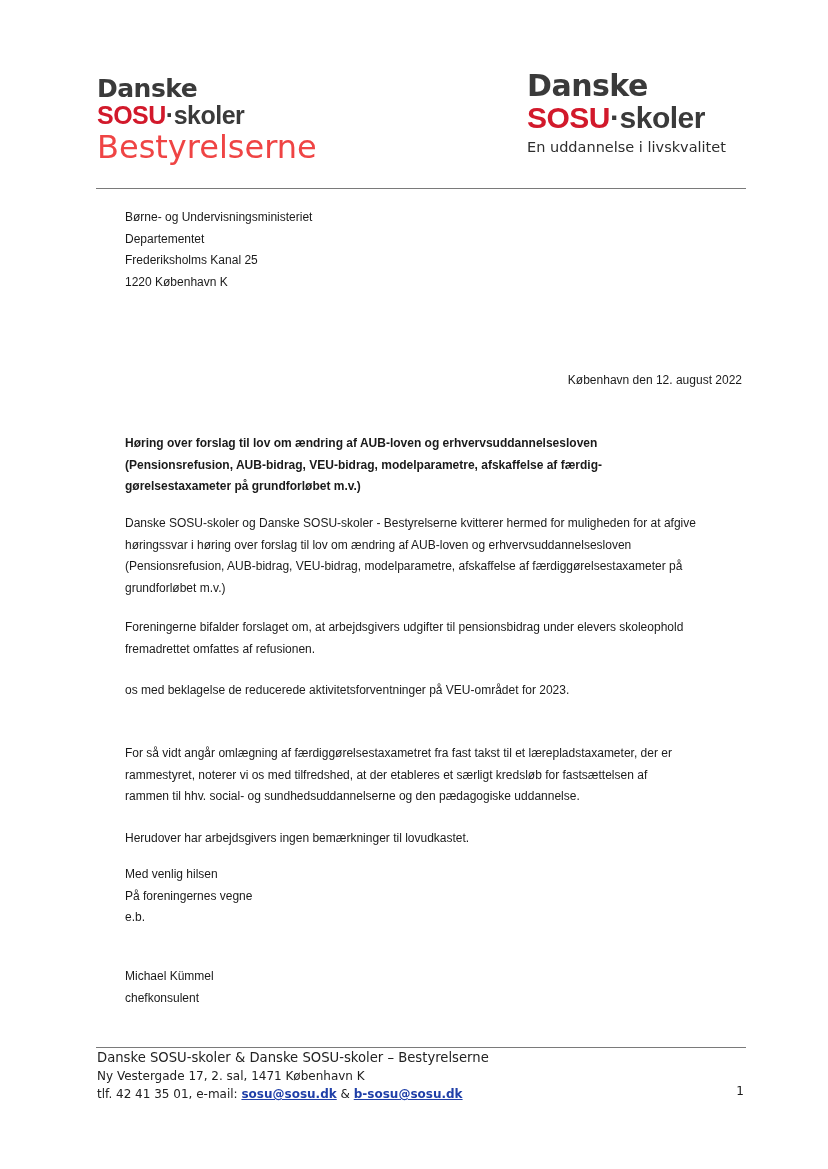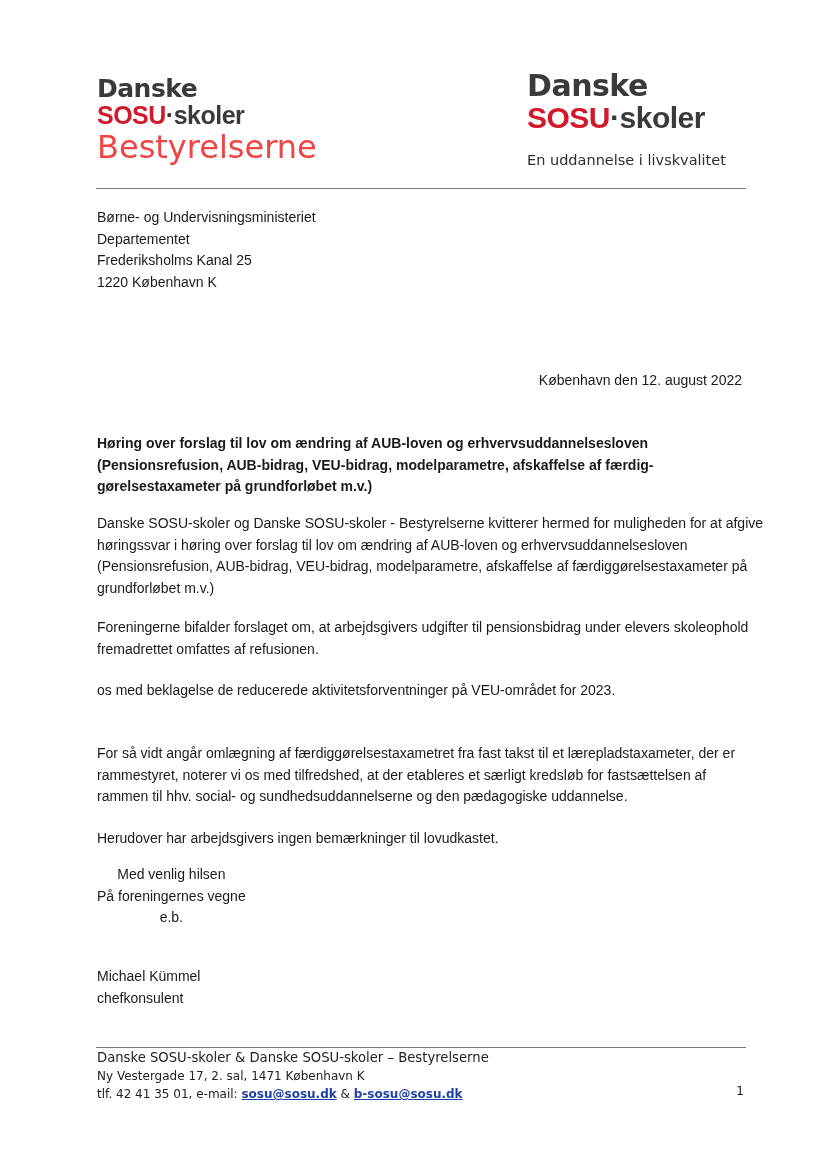--- a/index.html
+++ b/index.html
@@ -12,35 +12,35 @@
   .logo .l2 { font-family: Liberation Sans, sans-serif; font-weight: bold; letter-spacing: -0.5px; white-space: nowrap; }
   .logo .red { color: #d2192b; }
   .logo .dark { color: #3a3a3a; }
   .logo-left { left: 97px; top: 76px; }
   .logo-left .l1 { font-size: 25px; }
   .logo-left .l2 { font-size: 25px; margin-top: 2px; }
   .logo-left .l3 { font-family: "DejaVu Sans", sans-serif; font-size: 32px; color: #ef4444; font-weight: normal; margin-top: 3px; letter-spacing: 0px; }
   .logo-right { left: 527px; top: 71px; }
   .logo-right .l1 { font-size: 30px; }
   .logo-right .l2 { font-size: 30px; margin-top: 2px; }
-  .logo-right .l3 { font-family: "DejaVu Sans", sans-serif; font-size: 14.5px; color: #2e2e2e; margin-top: 20px; }
+  .logo-right .l3 { font-family: "DejaVu Sans", sans-serif; font-size: 14.5px; color: #2e2e2e; margin-top: 7px; }
   .rule { position: absolute; height: 1px; background: #7a7a7a; }
   .rule-top { left: 96px; top: 188px; width: 650px; }
   .rule-bottom { left: 96px; top: 1047px; width: 650px; }
-  .text { font-size: 14px; line-height: 21.5px; color: #1a1a1a; }
+  .text { font-size: 12px; line-height: 21.5px; color: #1a1a1a; margin-left: 28px; }
   .address { position: absolute; left: 97px; top: 207px; }
   .date { position: absolute; right: 86px; top: 370px; }
   .subject { position: absolute; left: 97px; top: 433px; width: 650px; font-weight: bold; }
   .para { position: absolute; left: 97px; width: 660px; }
   .p1 { top: 513px; }
   .p2 { top: 617px; }
   .p3 { top: 680px; }
   .p4 { top: 743px; }
   .p5 { top: 828px; }
-  .closing { position: absolute; left: 97px; top: 864px; text-align: center; }
+  .closing { position: absolute; left: 97px; top: 864px; }
   .signer { position: absolute; left: 97px; top: 966px; }
   .footer { position: absolute; left: 97px; top: 1049px; width: 650px; font-family: "DejaVu Sans", sans-serif; color: #222; }
   .footer .org { font-size: 13.2px; line-height: 18px; }
   .footer .small { font-size: 12px; line-height: 18px; }
   .footer a { color: #1f3fa8; text-decoration: underline; font-weight: bold; }
   .page-num { position: absolute; right: 84px; top: 1084px; font-family: "DejaVu Sans", sans-serif; font-size: 12px; }
   .line { display: block; white-space: nowrap; }
 </style>
 </head>
 <body>

